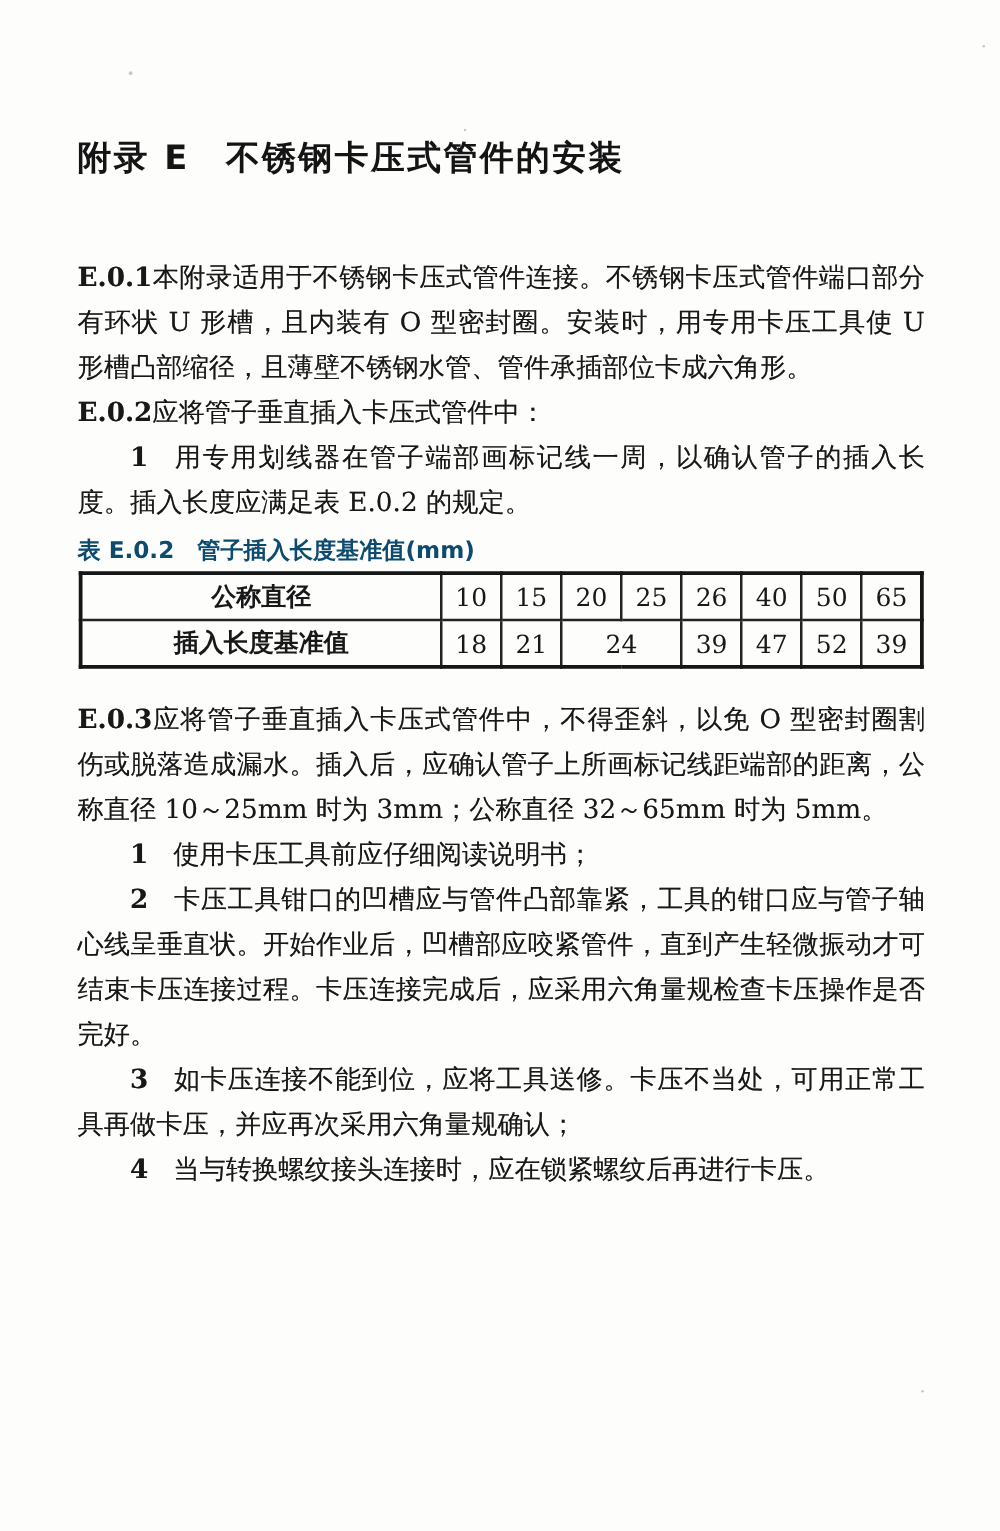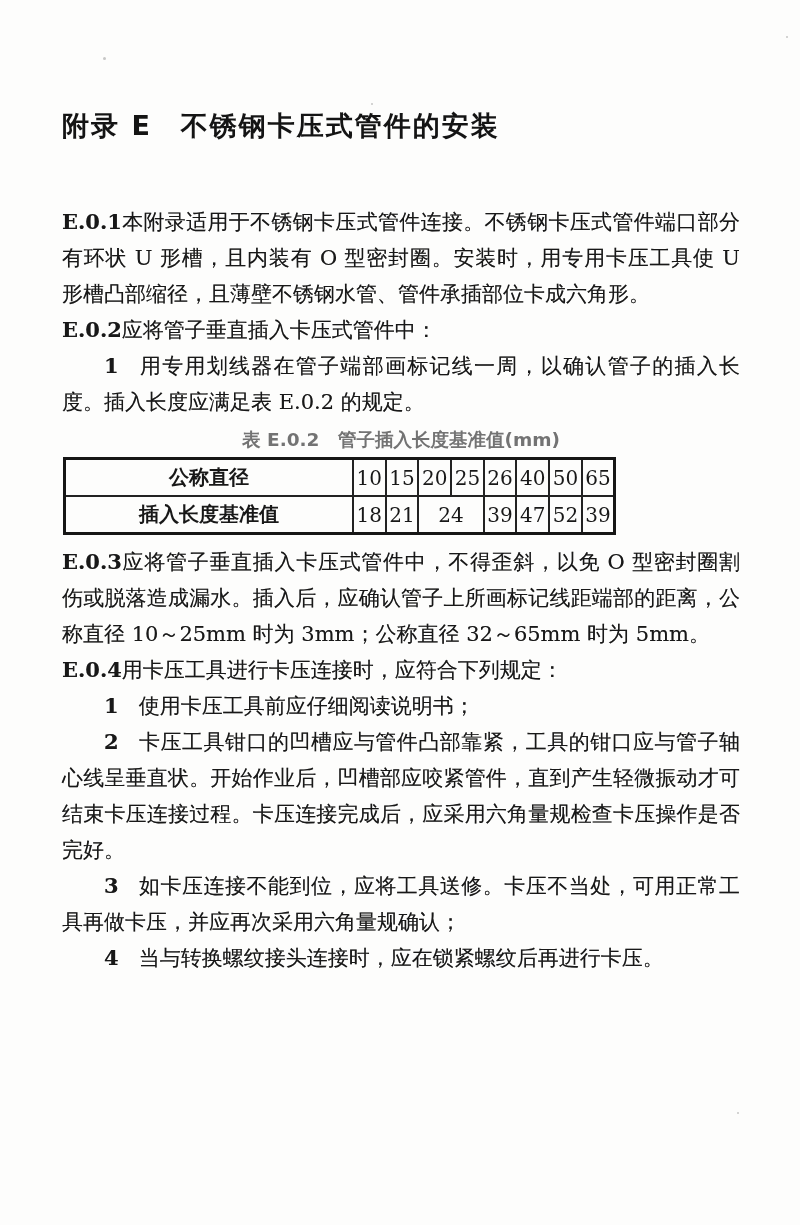--- a/index.html
+++ b/index.html
@@ -29,30 +29,29 @@
     margin:0;
     text-shadow:0 0 .5px rgba(0,0,0,.45);
   }
   .clause .label{font-weight:700;}
   .item{text-indent:42px;}
   .item .num{font-weight:700;margin-right:20px;}
   .caption{
     font-family:"DejaVu Sans","Liberation Sans",sans-serif;
     font-weight:700;
     font-size:18.5px;
-    text-align:center;
     margin:7px 0 5px 0;
-    color:#737373;
+    color:#0c4a6e;
   }
   table.tbl{
-    width:553px;
+    width:676px;
     table-layout:fixed;
     border-collapse:collapse;
     border:3px solid #161616;
-    margin:0 0 9px 1px;
+    margin:0 0 22px 1px;
   }
   table.tbl td{
     border:2px solid #222;
     text-align:center;
     vertical-align:middle;
     height:35px;
     padding:0;
     font-size:20px;
     color:#181818;
   }
@@ -114,21 +113,20 @@
         <td>47</td>
         <td>52</td>
         <td>39</td>
       </tr>
     </tbody>
       </table>
 
 
     <p class="clause"><span class="label">E.0.3</span><span>应将管子垂直插入卡压式管件中，不得歪斜，以免 O 型密封圈割伤或脱落造成漏水。插入后，应确认管子上所画标记线距端部的距离，公称直径 10～25mm 时为 3mm；公称直径 32～65mm 时为 5mm。</span></p>
 
-    <p class="clause"><span class="label">E.0.4</span><span>用卡压工具进行卡压连接时，应符合下列规定：</span></p>
 
     <p class="item"><span class="num">1</span><span>使用卡压工具前应仔细阅读说明书；</span></p>
 
     <p class="item"><span class="num">2</span><span>卡压工具钳口的凹槽应与管件凸部靠紧，工具的钳口应与管子轴心线呈垂直状。开始作业后，凹槽部应咬紧管件，直到产生轻微振动才可结束卡压连接过程。卡压连接完成后，应采用六角量规检查卡压操作是否完好。</span></p>
 
     <p class="item"><span class="num">3</span><span>如卡压连接不能到位，应将工具送修。卡压不当处，可用正常工具再做卡压，并应再次采用六角量规确认；</span></p>
 
     <p class="item"><span class="num">4</span><span>当与转换螺纹接头连接时，应在锁紧螺纹后再进行卡压。</span></p>
 
 

